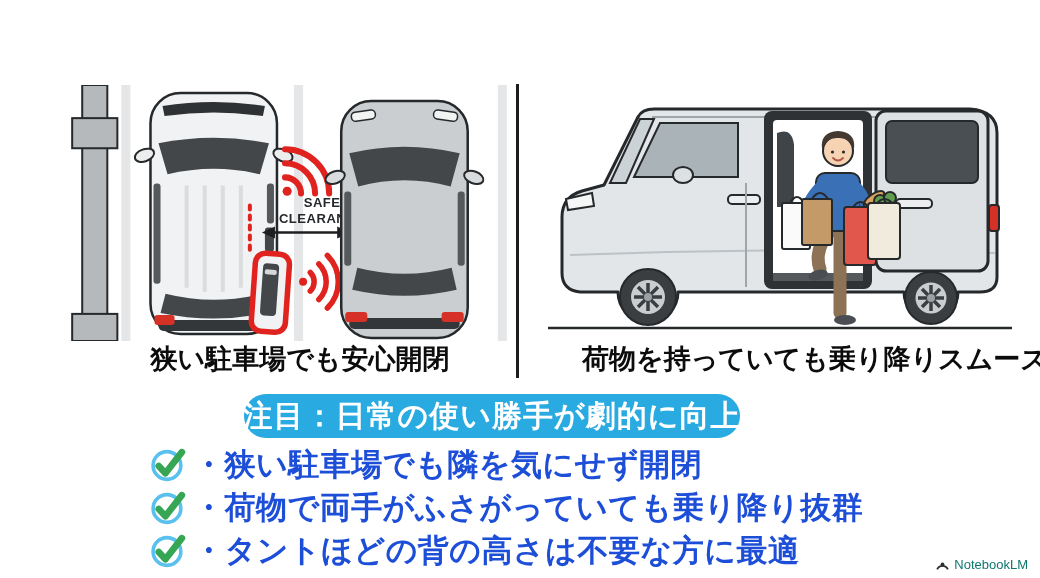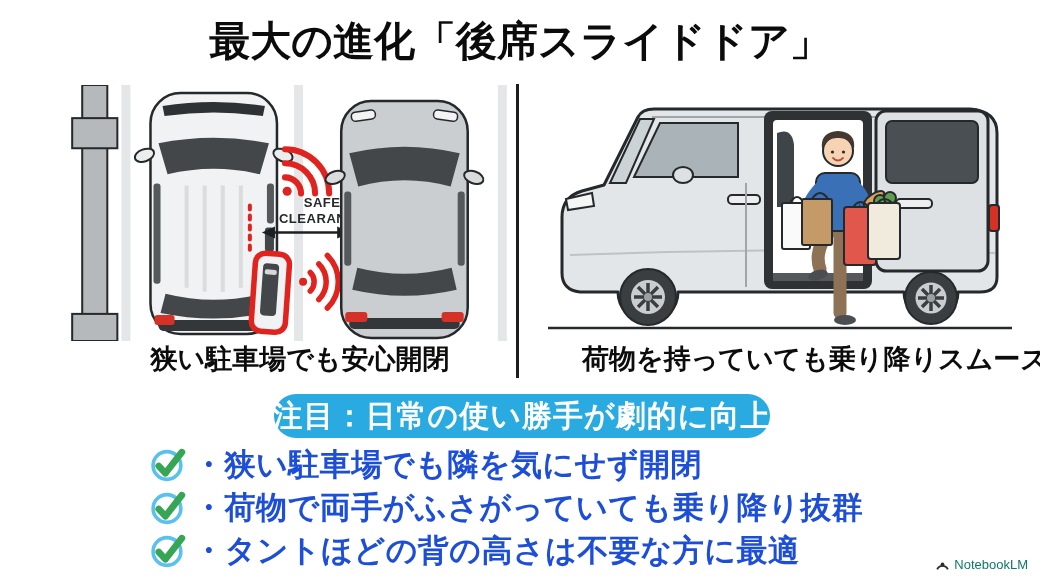--- a/index.html
+++ b/index.html
@@ -15,38 +15,37 @@
   }
   .panel-left-svg{position:absolute;left:58px;top:85px;width:452px;height:256px;}
   .panel-right-svg{position:absolute;left:540px;top:86px;width:480px;height:252px;}
   .divider{position:absolute;left:516px;top:84px;width:3px;height:294px;background:#1c1c1c;}
   .caption{position:absolute;top:342px;height:34px;line-height:34px;text-align:center;
     font-size:27px;font-weight:900;color:#0c0c0c;white-space:nowrap;}
   .caption-left{left:75px;width:450px;}
   .caption-right{left:575px;width:480px;}
   .banner{
     position:absolute;left:244px;top:394px;width:496px;height:44px;
-    background:#29aae1;border-radius:22px;display:flex;align-items:center;justify-content:center;margin-left:30px;
+    background:#29aae1;border-radius:22px;display:flex;align-items:center;justify-content:center;
   }
   .banner span{font-size:30px;font-weight:900;color:#ffffff;white-space:nowrap;letter-spacing:1px;}
   .checklist{position:absolute;left:150px;top:446px;display:flex;flex-direction:column;gap:6px;}
   .check-row{display:flex;align-items:center;gap:6px;height:37px;}
   .check-row .check-icon{width:37px;height:37px;flex:0 0 37px;}
   .check-row .check-text{font-size:31px;font-weight:900;color:#1d4ed8;white-space:nowrap;letter-spacing:0.5px;}
   .watermark{
     position:absolute;right:12px;bottom:6px;display:flex;align-items:center;gap:4px;
     color:#0f766e;font-size:13px;font-weight:500;
   }
 </style>
 </head>
 <body>
 
 <div class="stage">
 
-  <div class="title">最大の進化「後席スライドドア」</div>
 
   <svg class="panel-left-svg" viewBox="0 0 450 255">
 
     <g>
       <rect x="63" y="0" width="9" height="255" fill="#e4e6e7"></rect>
       <rect x="235" y="0" width="9" height="255" fill="#e4e6e7"></rect>
       <rect x="438" y="0" width="9" height="255" fill="#e4e6e7"></rect>
     </g>
 
     <g>

